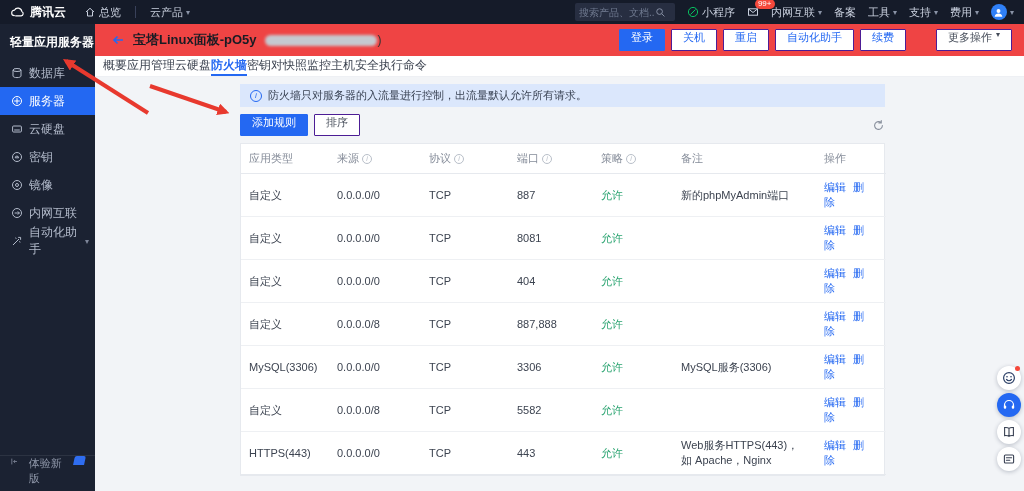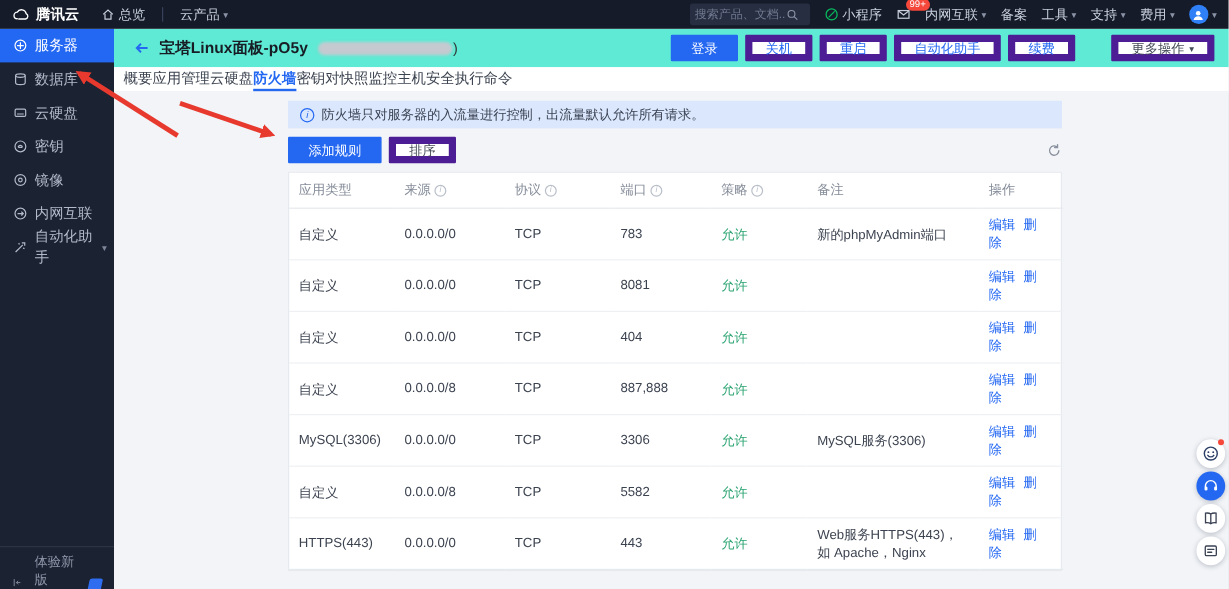--- a/index.html
+++ b/index.html
@@ -26,34 +26,34 @@
 
   
   .sidebar { position:absolute; top:24px; left:0; bottom:0; width:95px; background:#1b2232; color:#b3bbcb; z-index:5; }
   .sidebar-title { color:#fff; font-weight:bold; font-size:12px; padding:10px 0 8px 10px; }
   .side-item { height:28px; display:flex; align-items:center; gap:6px; padding:0 6px 0 11px; font-size:12px; cursor:pointer; }
   .side-item.active { background:#2368f2; color:#fff; }
   .side-icon { display:flex; width:12px; height:12px; }
   .side-icon svg { width:12px; height:12px; stroke:currentColor; fill:none; stroke-width:1; }
   .side-caret { margin-left:auto; font-size:8px; color:#7d8699; }
   .sidebar-footer { position:absolute; bottom:0; left:0; right:0; height:36px; border-top:1px solid rgba(255,255,255,.08);
-                    display:flex; align-items:flex-end; gap:10px; padding:0 10px; font-size:11px; color:#8e96a8; }
+                    display:flex; align-items:flex-start; gap:10px; padding:0 10px; font-size:11px; color:#8e96a8; }
   .sf-badge { width:14px; height:9px; background:#2f6df0; border-radius:2px 2px 0 0; transform:skewX(-12deg); }
 
   
   .main { position:absolute; top:24px; left:95px; right:0; bottom:0; }
-  .page-header { height:32px; background:#5eead4; display:flex; align-items:center; padding:0 12px 0 16px; }
+  .page-header { height:32px; background:#ef4444; display:flex; align-items:center; padding:0 12px 0 16px; }
   .back-arrow { display:flex; cursor:pointer; }
   .back-arrow svg { width:14px; height:14px; stroke:#2468f2; fill:none; stroke-width:1.6; }
   .page-title { font-size:13px; font-weight:bold; color:#181c24; margin-left:8px; }
   .blur-box { width:112px; height:11px; background:#c5c9d0; border-radius:6px; filter:blur(1.5px); margin-left:8px; }
   .title-suffix { font-size:12px; color:#333; margin-left:1px; }
   .header-actions { margin-left:auto; display:flex; gap:6px; }
   .btn { height:22px; padding:0 11px; font-size:11px; border-radius:1px; cursor:pointer;
-         border:6px solid #4c1d95; background:#fff; color:#2468f2; display:inline-flex; align-items:center; gap:4px;
+         border:1px solid #4c1d95; background:#fff; color:#2468f2; display:inline-flex; gap:4px;
          font-family:inherit; }
   .btn.primary { background:#2468f2; border-color:#2468f2; color:#fff; }
   .btn.more { color:#454c59;margin-left:24px; }
 
   .tabs { height:21px; background:#fff; display:flex; padding-left:8px; border-bottom:1px solid #eef0f4; }
   .tab { font-size:12px; color:#3c4350; line-height:18px; cursor:pointer; border-bottom:2px solid transparent; white-space:nowrap; }
   .tab.active { color:#2468f2; font-weight:bold; border-bottom-color:#2468f2; }
 
   .content { position:absolute; top:53px; left:0; right:0; bottom:0; }
   .notice { margin:7px 0 0 145px; width:645px; background:#dbe7fc; color:#3a4354; font-size:11px;
@@ -159,38 +159,39 @@
             <circle cx="6" cy="4.4" r="2.1" fill="#fff"></circle>
               <path d="M1.8 10.6a4.3 4.3 0 018.4 0z" fill="#fff"></path>
           </svg>
         </span>
         <span class="caret">▾</span>
       </div>
     </div>
   </header>
 
   <aside class="sidebar">
+    <div class="sidebar-title">轻量应用服务器</div>
     <nav id="sidebar-items">
+        <div class="side-item">
+          <span class="side-icon">
+            <svg viewBox="0 0 12 12">
+              <ellipse cx="6" cy="3" rx="4" ry="1.5"></ellipse>
+              <path d="M2 3v6c0 .9 1.8 1.6 4 1.6s4-.7 4-1.6V3"></path>
+            </svg>
+          </span>
+          <span>数据库</span>
+        </div>
         <div class="side-item active">
           <span class="side-icon">
             <svg viewBox="0 0 12 12">
               <circle cx="6" cy="6" r="4.5"></circle>
               <path d="M3.2 6h5.6M6 3.2v5.6"></path>
             </svg>
           </span>
           <span>服务器</span>
-        </div>
-        <div class="side-item">
-          <span class="side-icon">
-            <svg viewBox="0 0 12 12">
-              <ellipse cx="6" cy="3" rx="4" ry="1.5"></ellipse>
-              <path d="M2 3v6c0 .9 1.8 1.6 4 1.6s4-.7 4-1.6V3"></path>
-            </svg>
-          </span>
-          <span>数据库</span>
         </div>
         <div class="side-item">
           <span class="side-icon">
             <svg viewBox="0 0 12 12">
               <rect x="1.6" y="3" width="8.8" height="6" rx="1"></rect>
               <path d="M3.2 7h5.6"></path>
             </svg>
           </span>
           <span>云硬盘</span>
         </div>
@@ -325,21 +326,21 @@
                 <th><span class="th-label">策略</span><span class="info-i">i</span></th>
                 <th><span class="th-label">备注</span></th>
                 <th><span class="th-label">操作</span></th>
               </tr>
             </thead>
           <tbody id="table-body">
               <tr>
                 <td>自定义</td>
                 <td>0.0.0.0/0</td>
                 <td>TCP</td>
-                <td>783</td>
+                <td>887</td>
                 <td><span class="policy-allow">允许</span></td>
                 <td>新的phpMyAdmin端口</td>
                 <td><a class="op-link">编辑</a><a class="op-link">删除</a></td>
               </tr>
               <tr>
                 <td>自定义</td>
                 <td>0.0.0.0/0</td>
                 <td>TCP</td>
                 <td>8081</td>
                 <td><span class="policy-allow">允许</span></td>

